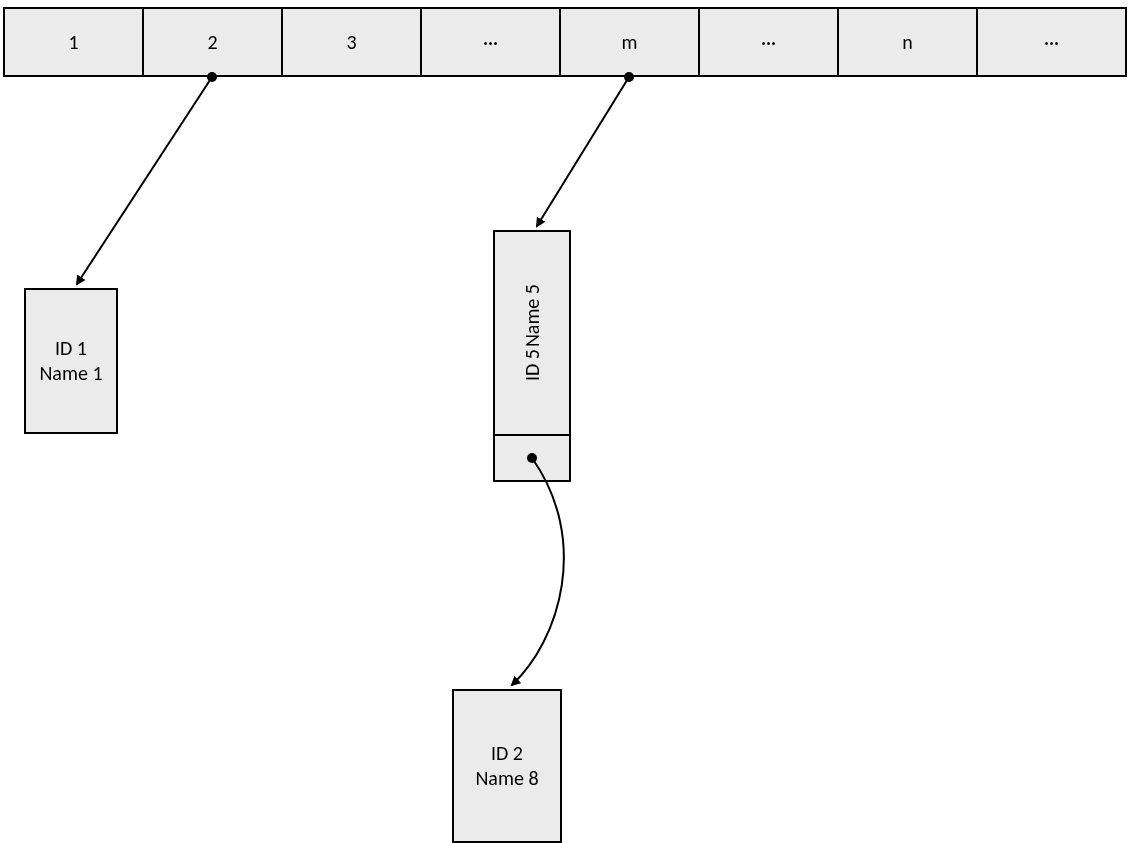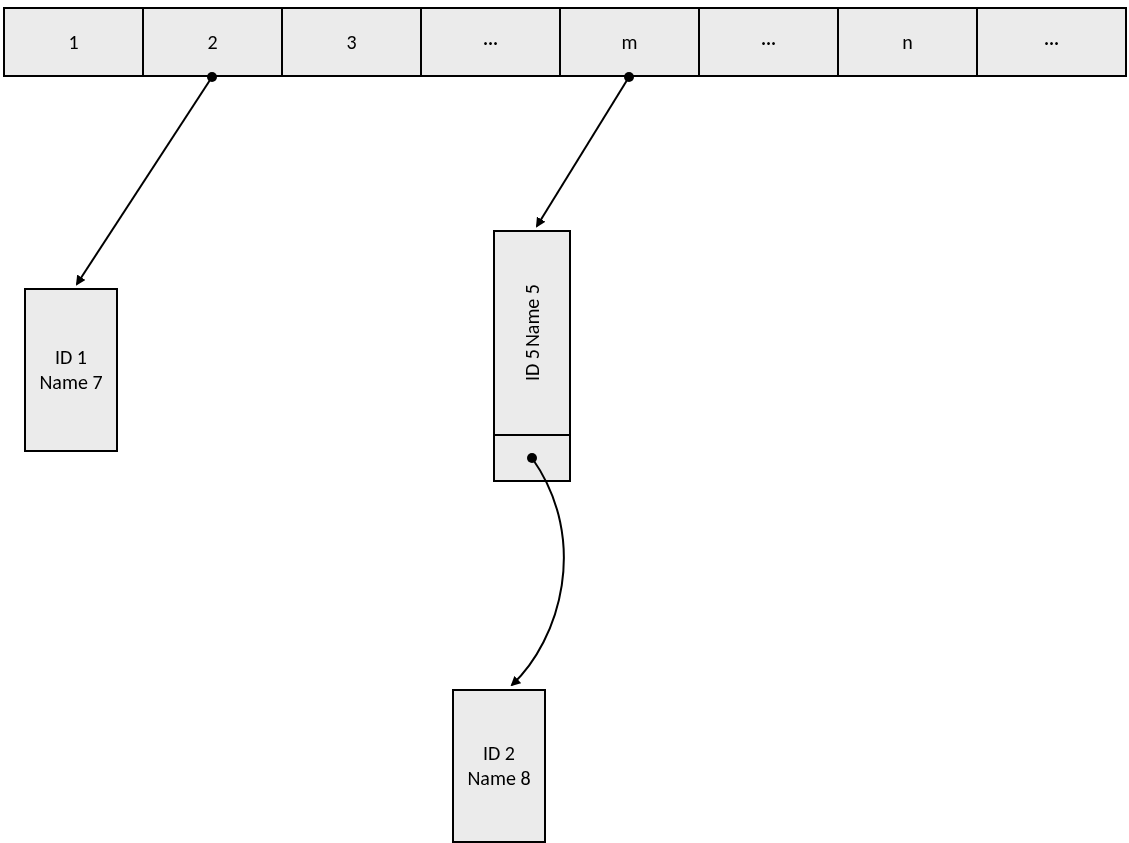--- a/index.html
+++ b/index.html
@@ -79,35 +79,35 @@
 <div class="cell" style="left:698px; top:7px; width:141px; height:70px;">
     <span>···</span>
   </div>
 <div class="cell" style="left:837px; top:7px; width:141px; height:70px;">
     <span>n</span>
   </div>
 <div class="cell" style="left:976px; top:7px; width:151px; height:70px;">
     <span>···</span>
   </div>
 
-<div class="node" style="left:24px; top:288px; width:94px; height:164px;">
+<div class="node" style="left:24px; top:288px; width:94px; height:146px;">
   <span>ID 1</span>
-  <span>Name 7</span>
+  <span>Name 1</span>
 </div>
 
 <div class="node" style="left:493px; top:230px; width:78px; height:206px;">
   <div class="node-vert">
     <span>ID 5</span>
     <span>Name 5</span>
   </div>
 </div>
 
 <div class="pointer-box" style="left:493px; top:434px; width:78px; height:48px;"></div>
 
-<div class="node" style="left:452px; top:689px; width:94px; height:154px;">
+<div class="node" style="left:452px; top:689px; width:110px; height:154px;">
   <span>ID 2</span>
   <span>Name 8</span>
 </div>
 
 <svg class="overlay" viewBox="0 0 1129 843">
   <defs>
     <marker id="arrowhead" markerWidth="10" markerHeight="10" refX="8" refY="5" orient="auto" markerUnits="userSpaceOnUse">
       <path d="M0,0 L10,5 L0,10 z" fill="#000"></path>
     </marker>
   </defs>

